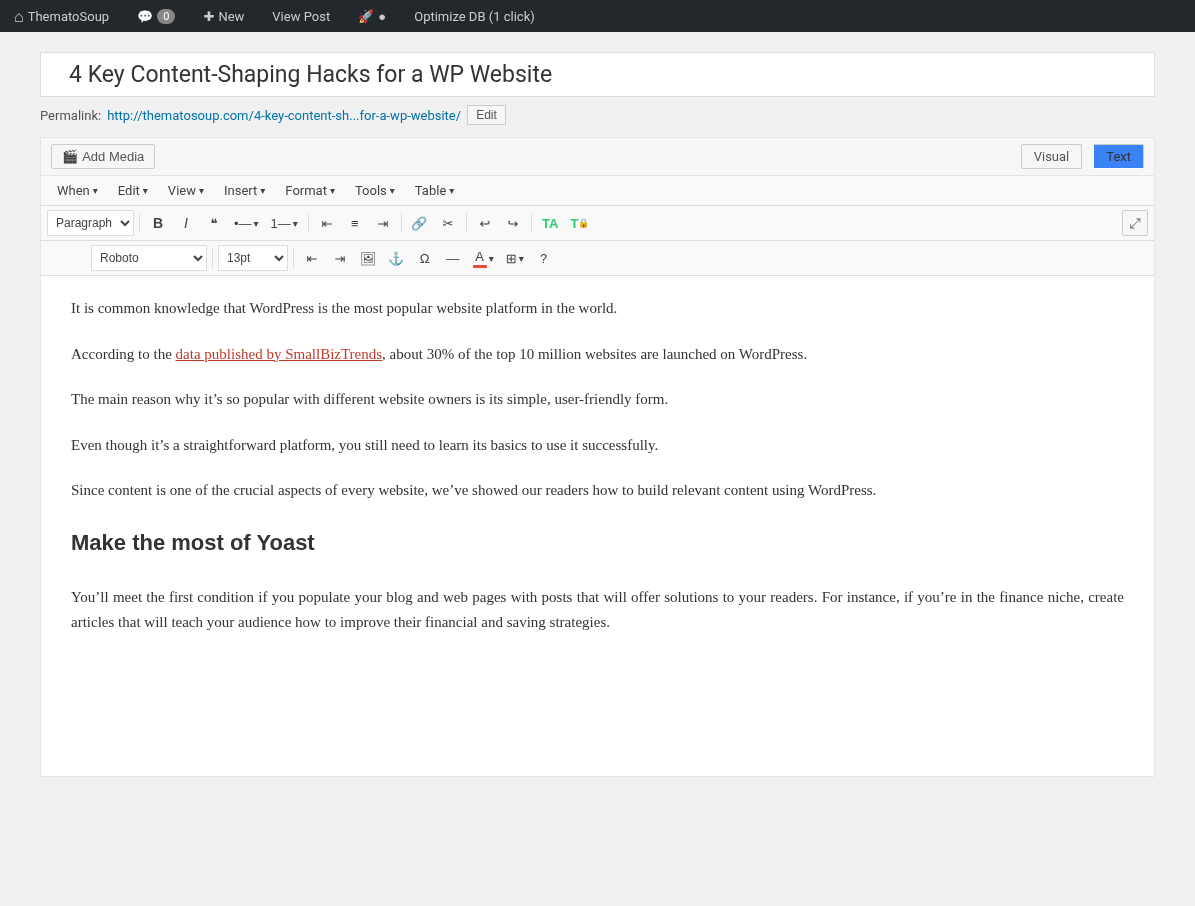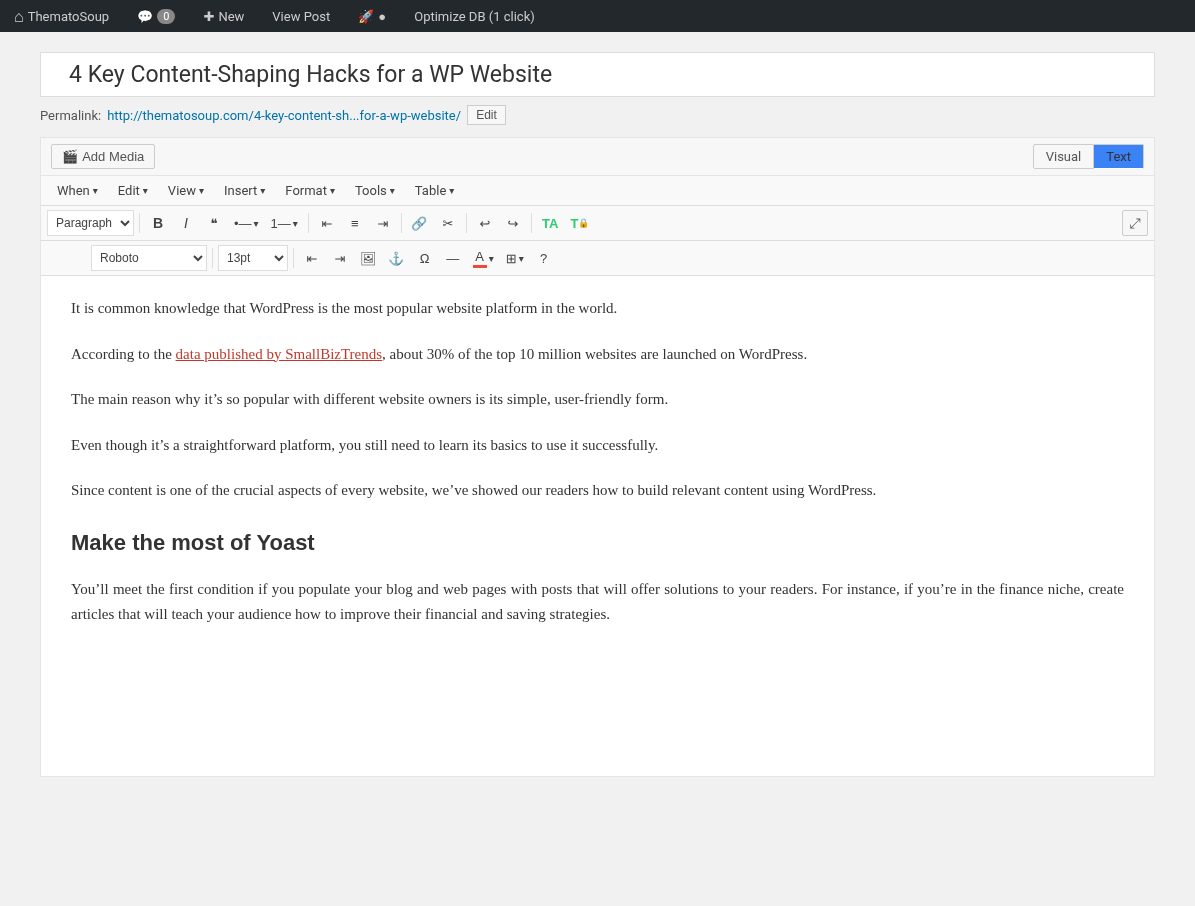--- a/index.html
+++ b/index.html
@@ -102,21 +102,21 @@
       font-size: 13px;
       cursor: pointer;
       color: #555;
       display: flex;
       align-items: center;
       gap: 4px;
       border-radius: 2px;
     }
     .visual-text-tabs {
       display: flex;
-      gap: 0;
+      gap: 12px;
     }
     .view-tab {
       padding: 4px 12px;
       font-size: 13px;
       cursor: pointer;
       border: 1px solid #ccc;
       background: #f7f7f7;
       color: #555;
     }
     .view-tab.active {
@@ -221,21 +221,21 @@
       background: #fff;
       font-family: "Times New Roman", Georgia, serif;
     }
     .editor-content p {
       margin-bottom: 20px;
       text-align: justify;
     }
     .editor-content h2 {
       font-size: 22px;
       font-weight: bold;
-      margin-bottom: 16px;
+      margin-bottom: 24px;
       margin-top: 8px;
       font-family: -apple-system, BlinkMacSystemFont, "Segoe UI", sans-serif;
     }
     .editor-link {
       color: #c0392b;
       text-decoration: underline;
     }
 
     
     .color-A {

